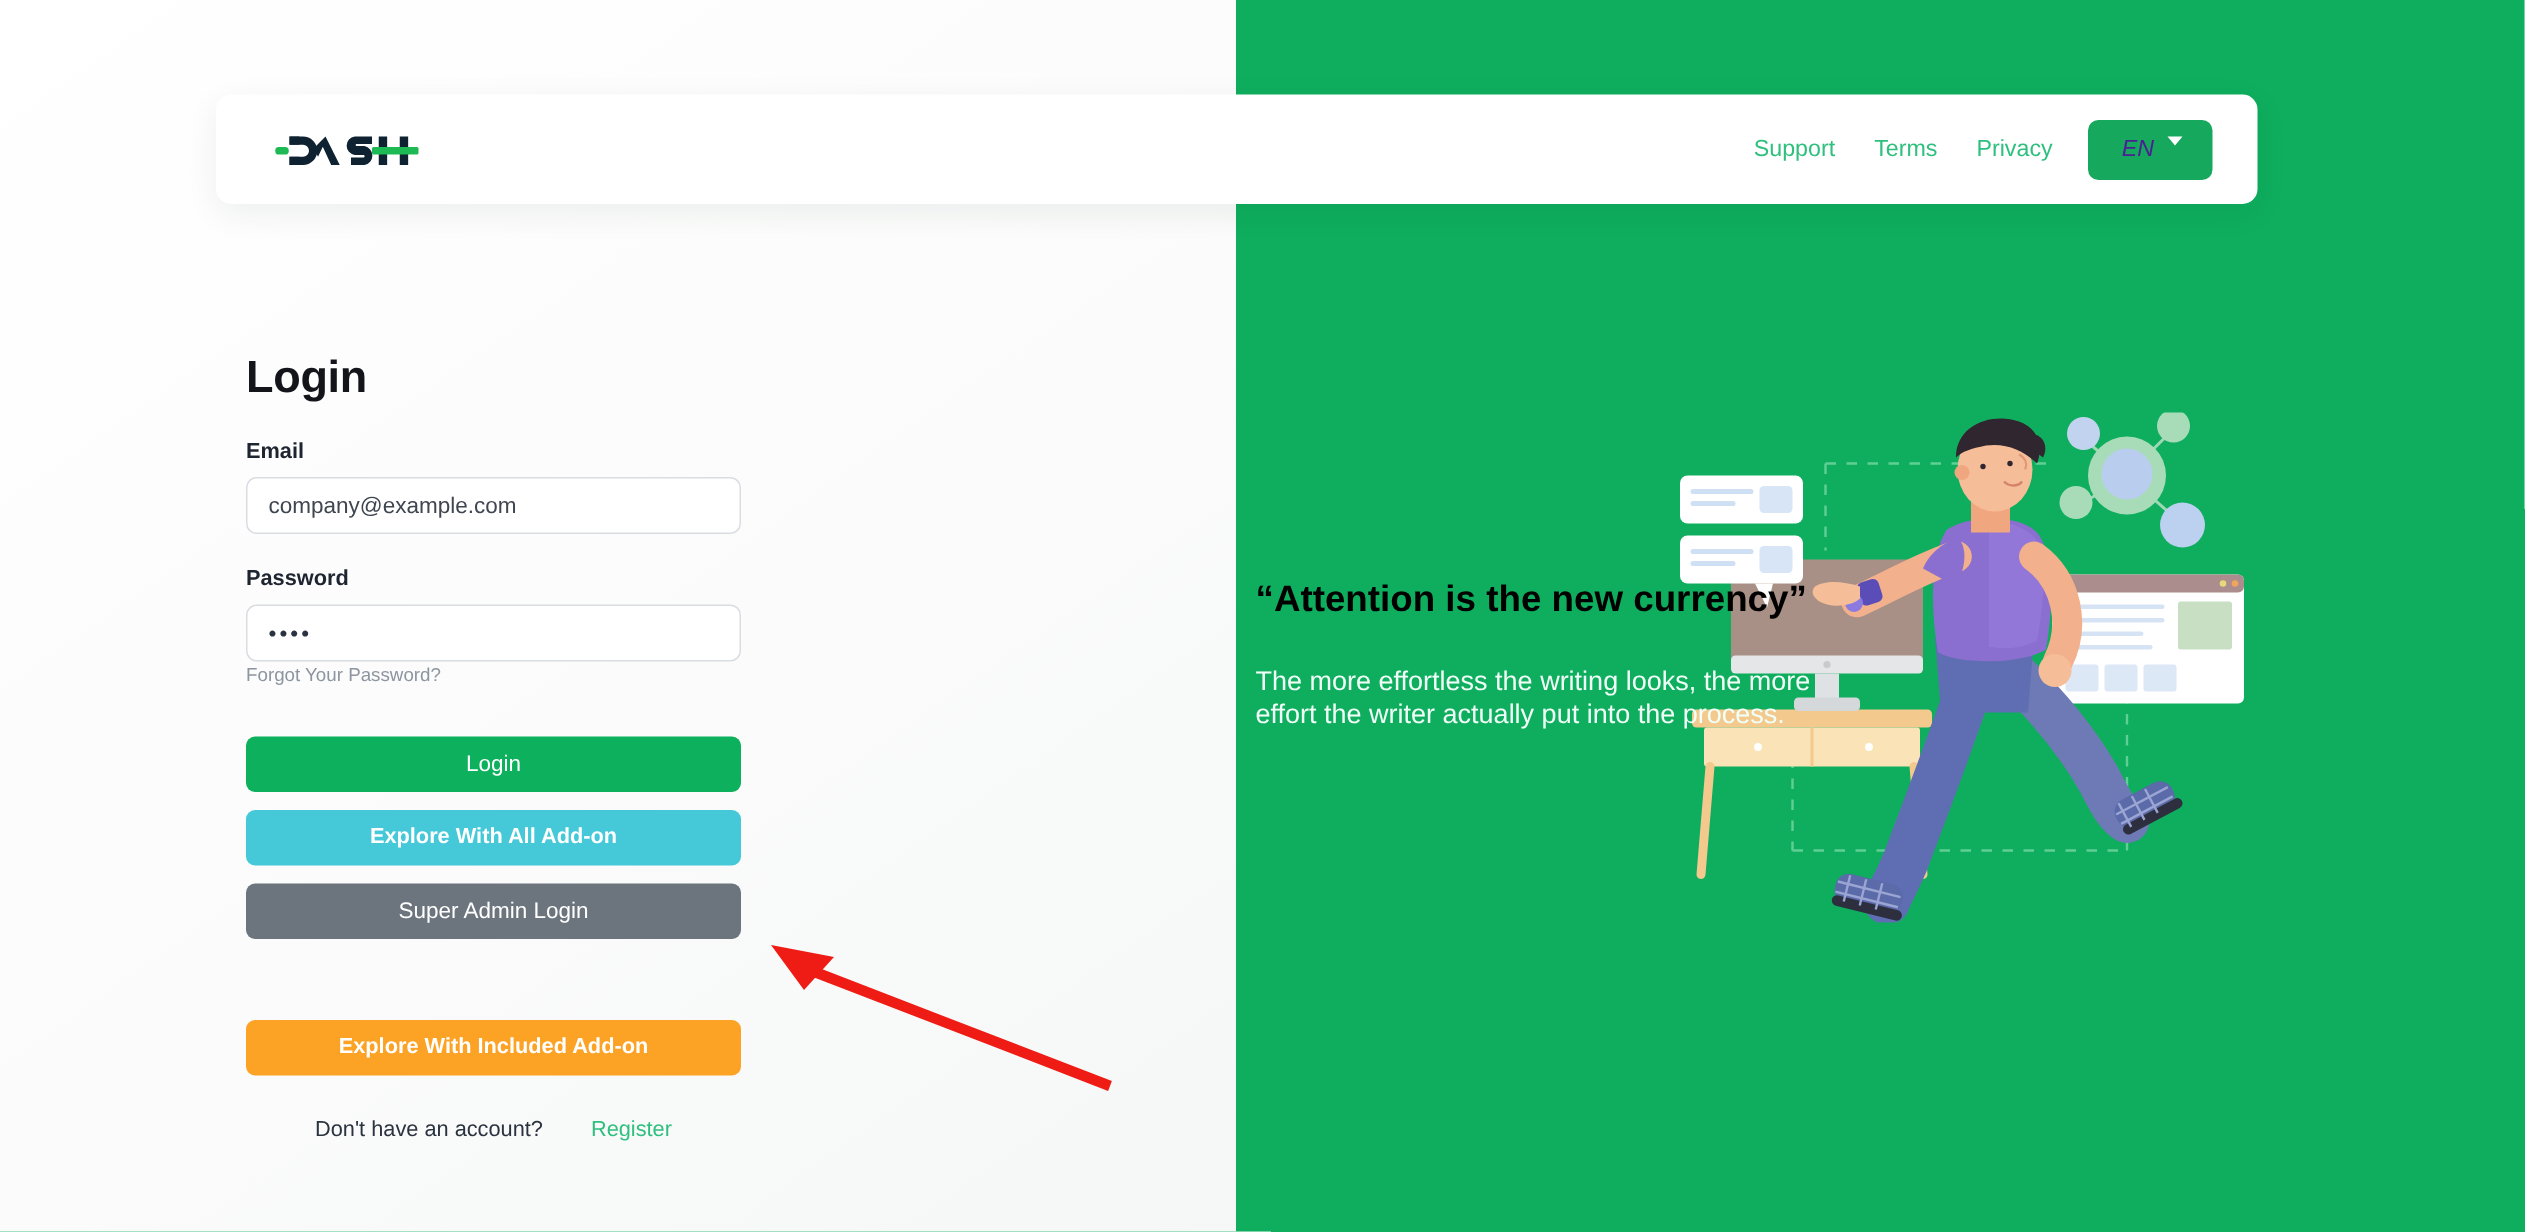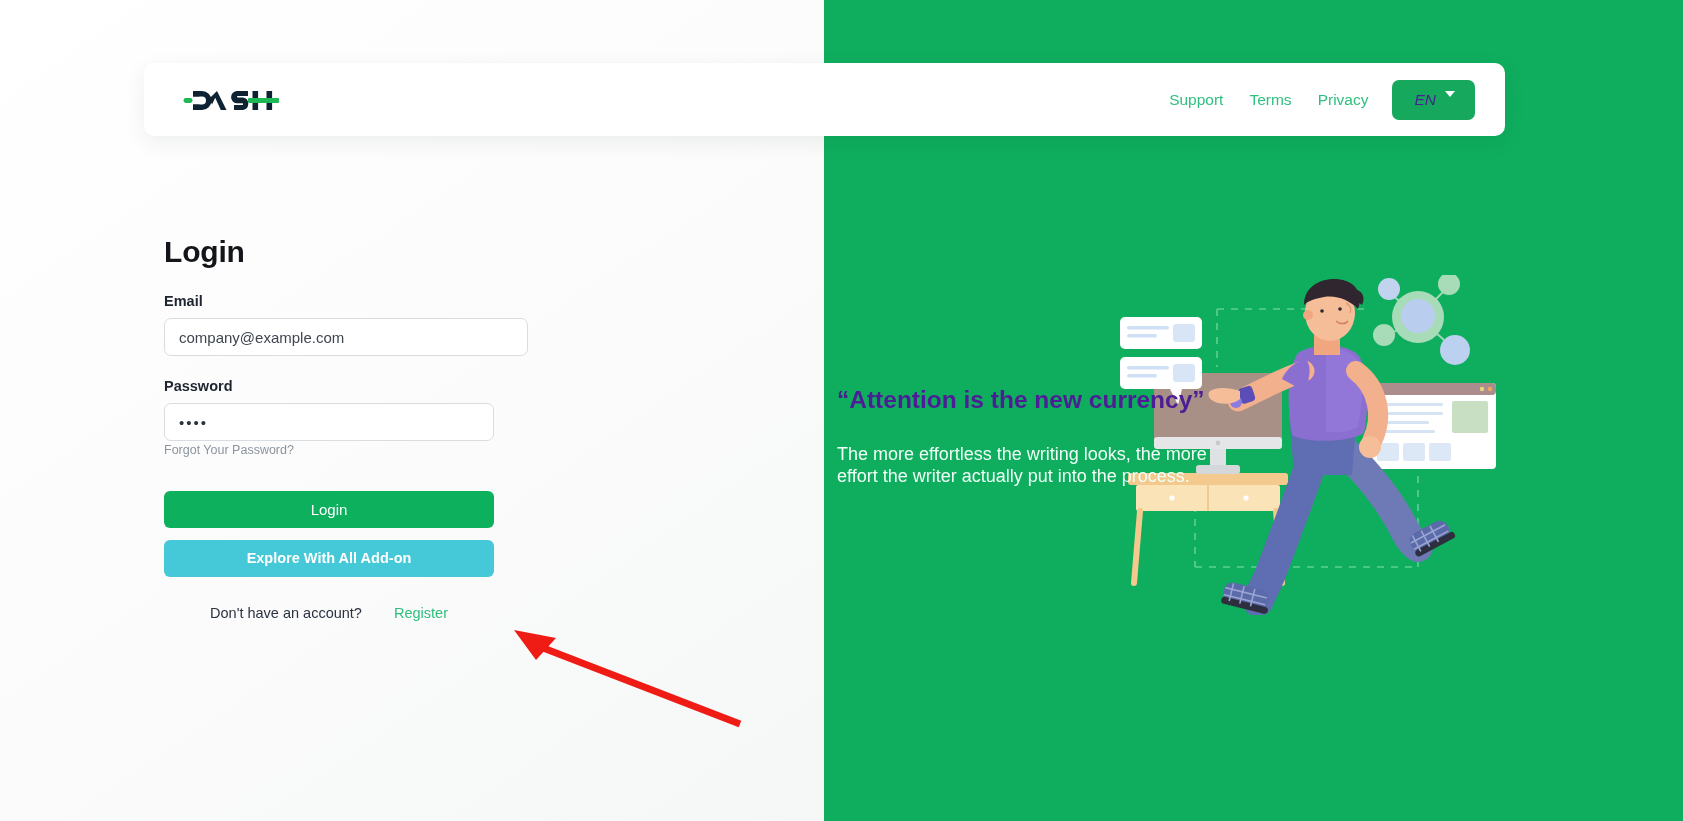--- a/index.html
+++ b/index.html
@@ -104,21 +104,21 @@
     letter-spacing: -0.2px;
     margin-bottom: 24px;
   }
   .field-label {
     font-size: 14.5px;
     font-weight: bold;
     color: #1e2430;
     margin-bottom: 9px;
   }
   .text-input {
-    width: 364px;
+    width: 330px;
     height: 38px;
     border: 1px solid #d9dde2;
     border-radius: 7px;
     background: #ffffff;
     font-size: 15px;
     font-family: "Liberation Sans", sans-serif;
     color: #3f4650;
     padding: 0 14px;
     outline: none;
   }
@@ -179,21 +179,21 @@
     text-decoration: none;
     margin-left: 28px;
   }
 
   
   .quote {
     position: absolute;
     left: 1113px;
     top: 661px;
     width: 420px;
-    color: #4c1d95;
+    color: #000000;
     font-size: 24.5px;
     font-weight: bold;
     z-index: 4;
   }
   .subquote {
     position: absolute;
     left: 1113px;
     top: 718px;
     width: 385px;
     color: #f0fff7;
@@ -419,20 +419,22 @@
 
     <div class="field-gap"></div>
 
     <div class="field-label">Password</div>
     <div class="pw-dots">••••</div>
 
     <a class="forgot" href="#">Forgot Your Password?</a>
 
     <button class="btn btn-login">Login</button>
     <button class="btn btn-explore">Explore With All Add-on</button>
+    <button class="btn btn-super">Super Admin Login</button>
+    <button class="btn btn-included">Explore With Included Add-on</button>
 
     <div class="register-line">
       <span>Don't have an account?</span>
       <a class="register-link" href="#">Register</a>
     </div>
   </div>
 
   <div class="arrow-annot">
     <svg width="250" height="110" viewBox="0 0 250 110" xmlns="http://www.w3.org/2000/svg">
       <line x1="240" y1="104" x2="38" y2="26" stroke="#ee1c15" stroke-width="7" stroke-linecap="butt"></line>

